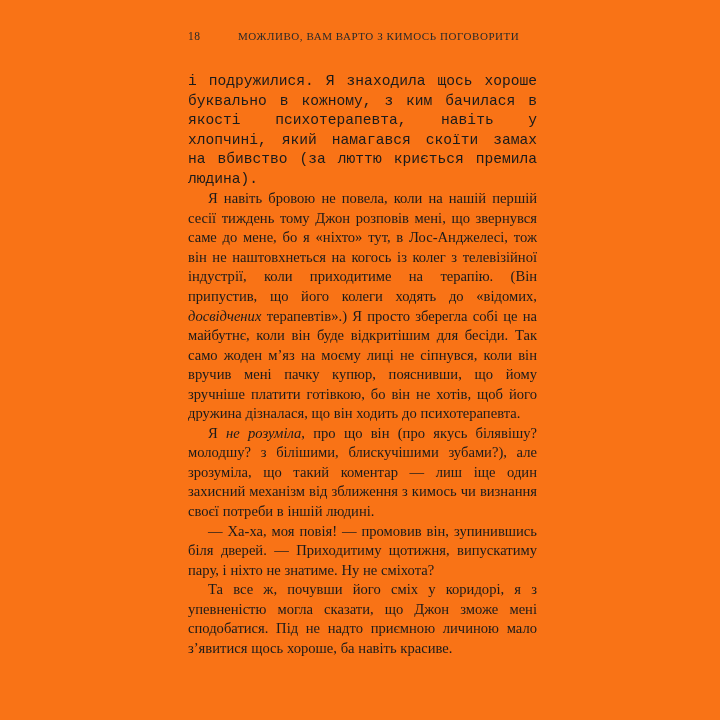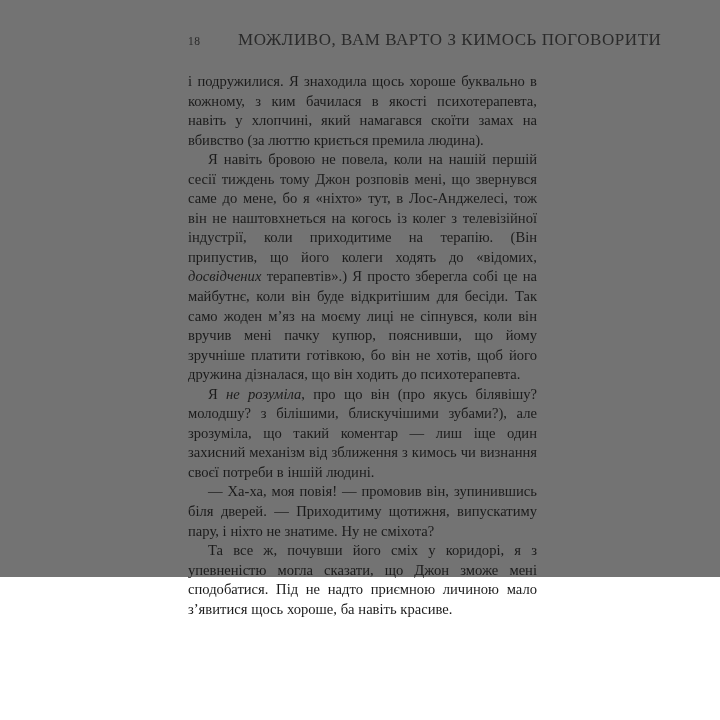--- a/index.html
+++ b/index.html
@@ -12,22 +12,22 @@
     height: 720px;
     overflow: hidden;
     font-family: "Liberation Serif", "DejaVu Serif", serif;
     color: #1b1b1b;
     -webkit-font-smoothing: antialiased;
   }
 
   .page {
     position: relative;
     width: 720px;
-    height: 577px;
-    background: #737373;
+    height: 720px;
+    background: #f97316;
     box-sizing: border-box;
   }
 
   
   .running-head {
     position: absolute;
     left: 188px;
     top: 30px;
     width: 348px;
     height: 16px;
@@ -35,21 +35,21 @@
     align-items: baseline;
   }
   .folio {
     font-size: 11.5px;
     letter-spacing: 0.4px;
     color: #2a2a2a;
     width: 50px;
     flex: 0 0 50px;
   }
   .head-title {
-    font-size: 17px;
+    font-size: 11px;
     letter-spacing: 0.55px;
     color: #2a2a2a;
     white-space: nowrap;
   }
 
   
   .textblock {
     position: absolute;
     left: 188px;
     top: 72px;
@@ -63,20 +63,21 @@
     text-justify: inter-word;
     color: #1b1b1b;
     hyphens: manual;
     word-spacing: 0.1px;
   }
   .textblock p.indent {
     text-indent: 20px;
   }
   .textblock p.noindent {
     text-indent: 0;
+    font-family: Liberation Mono, monospace;
   }
   i, .it {
     font-style: italic;
   }
 </style>
 </head>
 <body>
 
 <div class="page">
 

